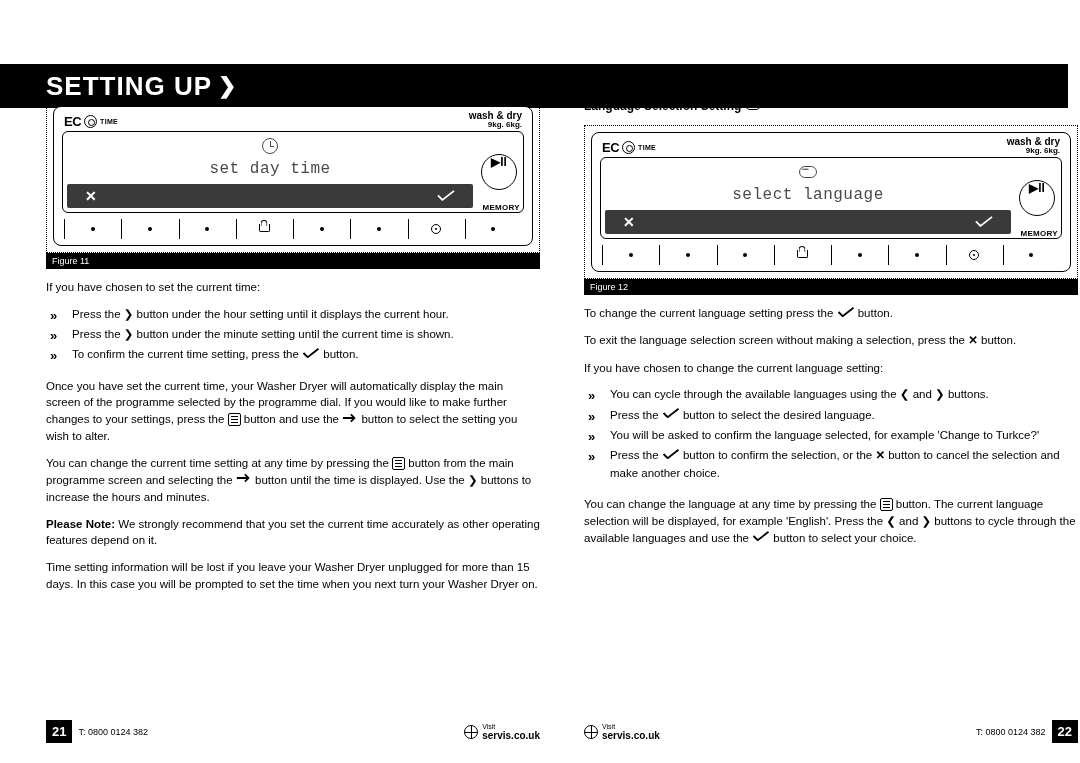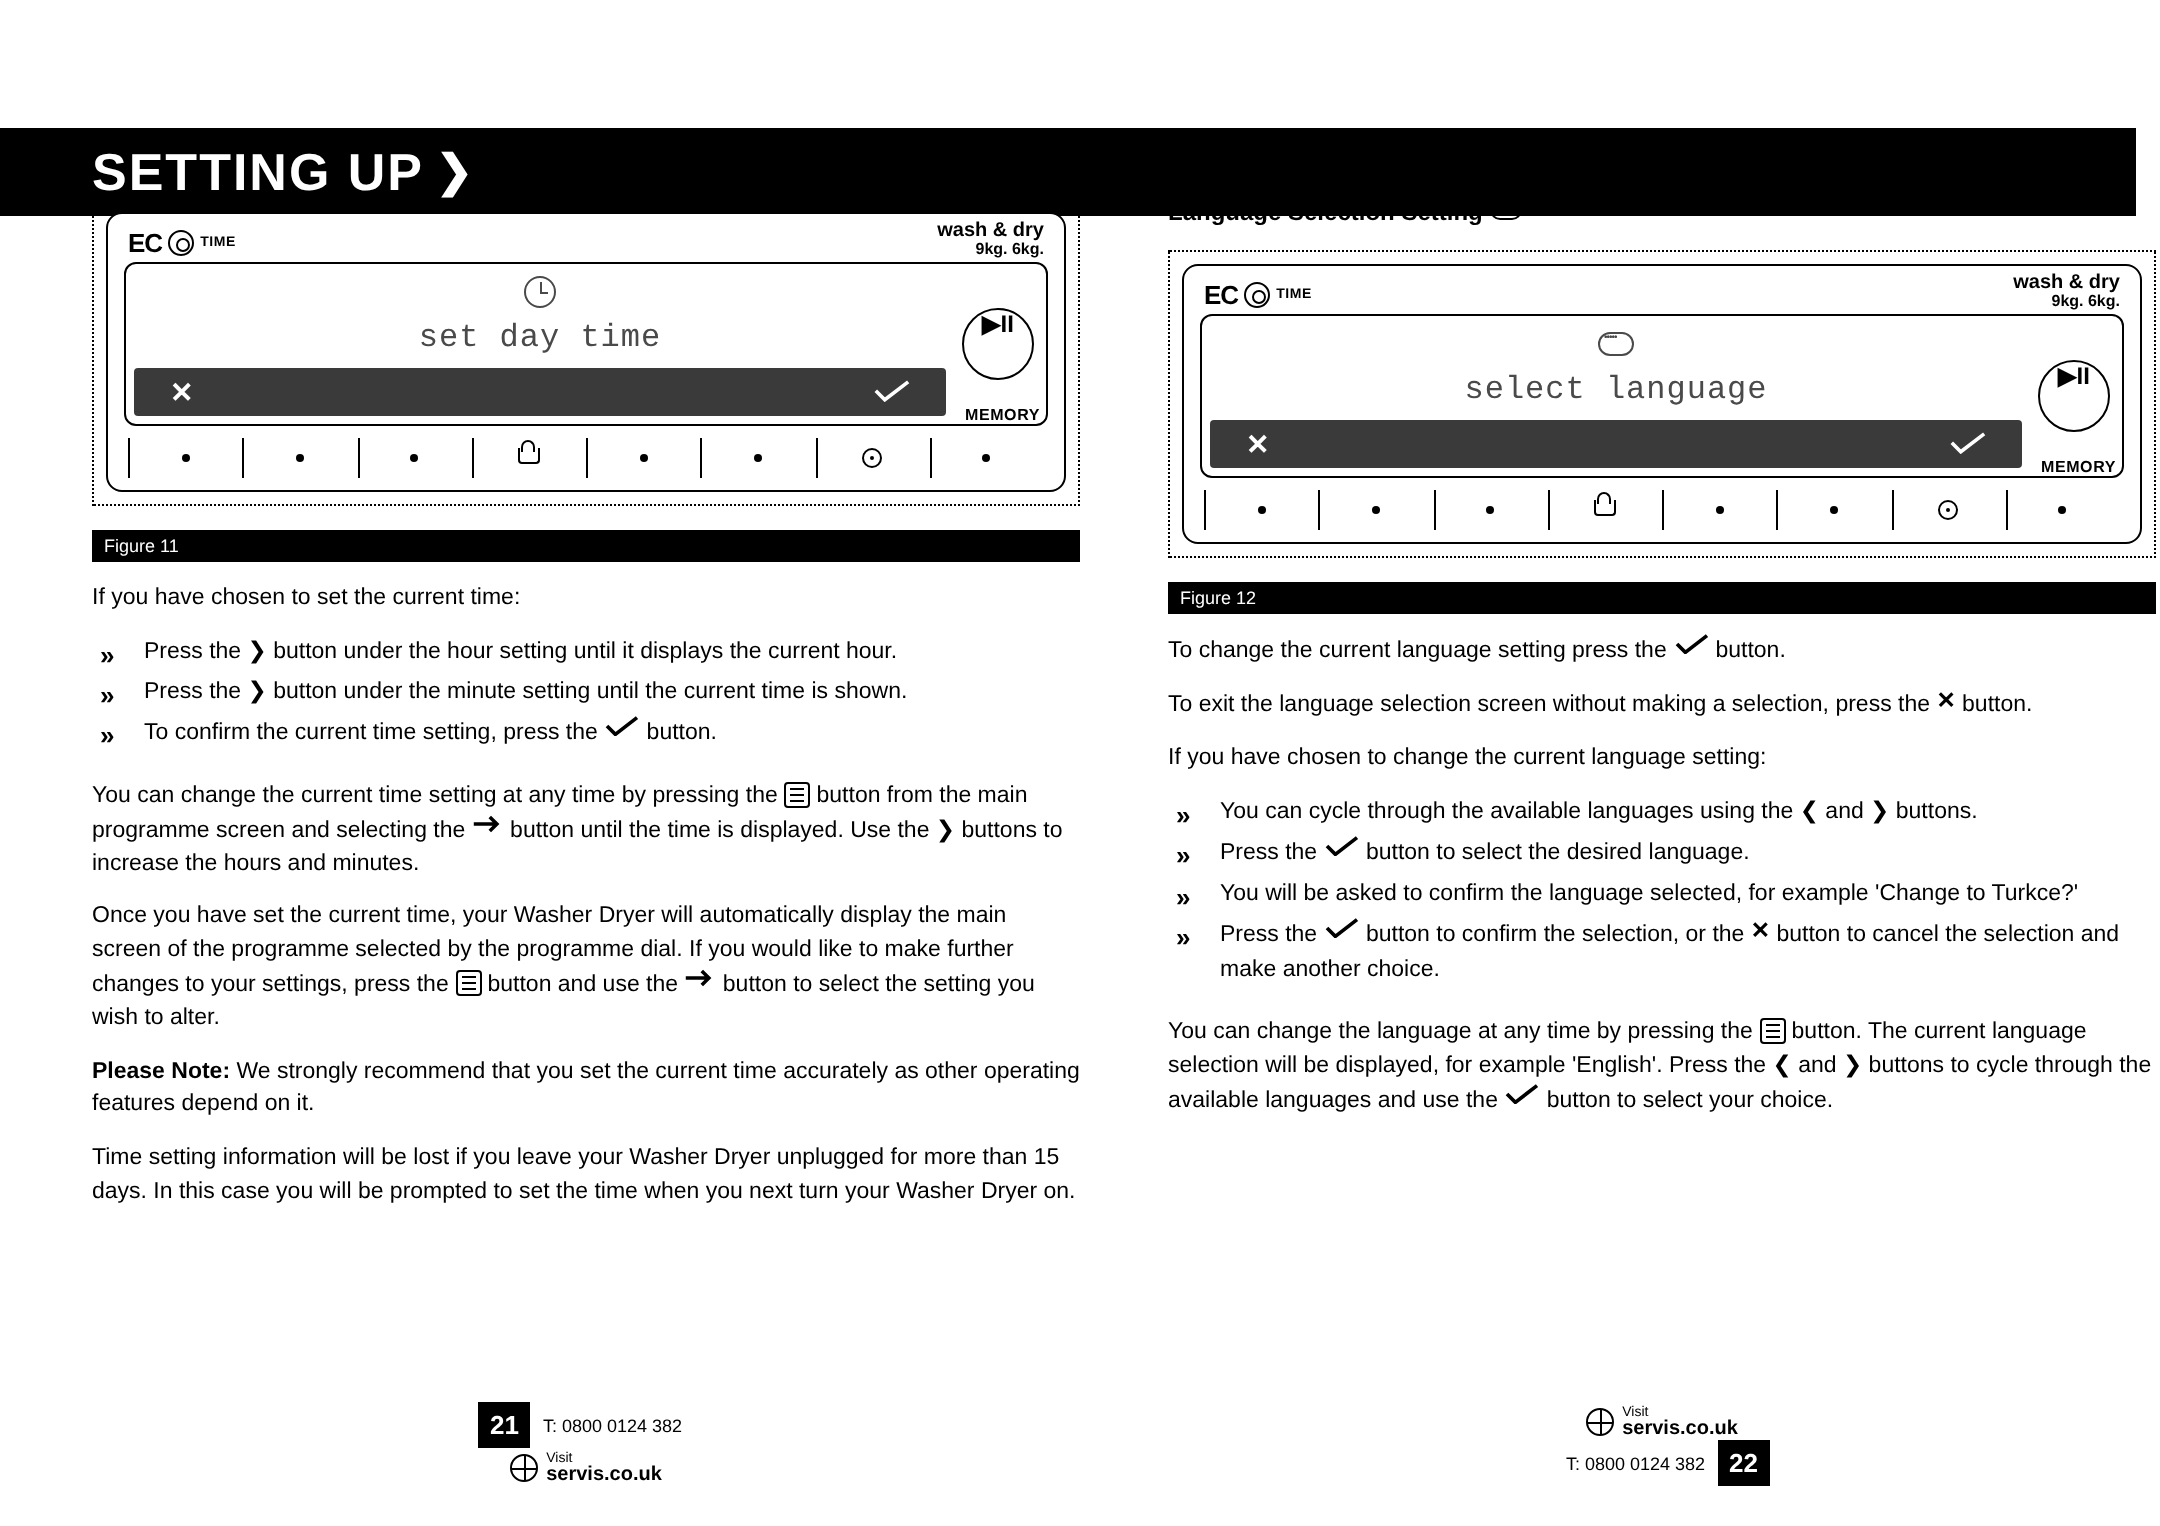--- a/index.html
+++ b/index.html
@@ -45,40 +45,40 @@
   .opt-btn:not(:first-child)::before { content:""; position:absolute; left:0; top:0; width:1.2px; height:20px; background:#000;}
   .dot { width:4px; height:4px; border-radius:50%; background:#000;}
   .lock-icon::before { content:""; display:block; width:9px; height:7px; border:1.2px solid #000; border-top:none; background:#fff; border-radius:0 0 2px 2px;}
   .lock-icon::after { content:""; position:absolute; top:-4px; left:50%; transform:translateX(-50%); width:5px; height:5px; border:1.2px solid #000; border-bottom:none; border-radius:4px 4px 0 0;}
   .lock-icon { position:relative; width:11px; height:11px;}
   .target-icon { width:10px; height:10px; border:1.2px solid #000; border-radius:50%; position:relative;}
   .target-icon::after { content:""; position:absolute; left:3px; top:3px; width:2px; height:2px; background:#000; border-radius:50%;}
   .memory-label { position:absolute; right:4px; top:-10px; font-size:8px; font-weight:700; letter-spacing:0.3px;}
   .play-col { display:flex; flex-direction:column; align-items:center; gap:8px; padding-right:2px;}
   
-  .figure-caption { background:#000; color:#fff; font-size:9px; padding:3px 6px; margin-top:12px;}
+  .figure-caption { background:#000; color:#fff; font-size:9px; padding:3px 6px; margin-top:0;}
   
   .body-text { font-size:11.5px; line-height:1.45; margin-top:10px;}
   .body-text p { margin-bottom:10px;}
   .bullet-list { margin:10px 0 14px 0;}
   .bullet-list li { list-style:none; position:relative; padding-left:26px; font-size:11.5px; line-height:1.5; margin-bottom:3px;}
   .bullet-list li::before { content:"»"; position:absolute; left:4px; top:0; font-size:13px; font-weight:bold;}
   
   .inline-icon { display:inline-block; vertical-align:middle; position:relative; top:-1px;}
   .ii-check svg { stroke:#000; stroke-width:2.2; fill:none; width:18px; height:10px;}
   .ii-menu { display:inline-block; width:13px; height:13px; border:1.2px solid #000; border-radius:2px; position:relative; vertical-align:middle; top:-1px;}
   .ii-menu::before { content:""; position:absolute; left:2px; right:2px; top:2px; height:1px; background:#000; box-shadow:0 3px 0 #000, 0 6px 0 #000;}
   .ii-arrow svg { stroke:#000; stroke-width:2; fill:none; width:16px; height:10px;}
   .ii-x { font-weight:bold;}
   .ii-speech { display:inline-block; width:16px; height:10px; border:1.2px solid #000; border-radius:6px; position:relative; vertical-align:middle; top:-2px;}
   .ii-speech::after { content:"•••••"; font-size:5px; letter-spacing:-1px; position:absolute; left:1px; top:-2px;}
   
   .section-head { font-weight:bold; font-size:12px; margin-bottom:12px;}
   
-  .footer { position:absolute; bottom:20px; display:flex; align-items:center; justify-content:space-between; font-size:9px;flex-direction:column;}
+  .footer { position:absolute; bottom:20px; display:flex; align-items:center; justify-content:space-between; font-size:9px;}
   .footer-left { left:46px; width:494px;}
   .footer-right { left:584px; width:494px;}
   .page-num { background:#000; color:#fff; font-weight:bold; font-size:13px; padding:4px 6px;}
   .tel { font-size:9px; margin:0 6px;}
   .visit-block { display:flex; align-items:center; gap:4px;}
   .globe { width:14px; height:14px; border:1px solid #000; border-radius:50%; position:relative;}
   .globe::before { content:""; position:absolute; left:0; right:0; top:6px; height:1px; background:#000;}
   .globe::after { content:""; position:absolute; top:0; bottom:0; left:6px; width:1px; background:#000;}
   .visit-text { line-height:1;}
   .visit-text .v1 { font-size:7px;}
@@ -157,26 +157,26 @@
 
   <div class="body-text">
     <p>If you have chosen to set the current time:</p>
     <ul class="bullet-list">
       <li>Press the ❯ button under the hour setting until it displays the current hour.</li>
       <li>Press the ❯ button under the minute setting until the current time is shown.</li>
       <li><span>To confirm the current time setting, press the </span><span class="inline-icon ii-check"><svg viewBox="0 0 20 12">
               <path d="M1 6 L6 11 L19 1"></path>
             </svg></span><span> button.</span></li>
     </ul>
+    <p><span>Once you have set the current time, your Washer Dryer will automatically display the main screen of the programme selected by the programme dial. If you would like to make further changes to your settings, press the </span><span class="ii-menu"></span><span> button and use the </span><span class="inline-icon ii-arrow"><svg viewBox="0 0 18 10">
+            <path d="M1 5 L14 5 M10 1 L14 5 L10 9"></path>
+          </svg></span><span> button to select the setting you wish to alter.</span></p>
     <p><span>You can change the current time setting at any time by pressing the </span><span class="ii-menu"></span><span> button from the main programme screen and selecting the </span><span class="inline-icon ii-arrow"><svg viewBox="0 0 18 10">
             <path d="M1 5 L14 5 M10 1 L14 5 L10 9"></path>
           </svg></span><span> button until the time is displayed. Use the ❯ buttons to increase the hours and minutes.</span></p>
-    <p><span>Once you have set the current time, your Washer Dryer will automatically display the main screen of the programme selected by the programme dial. If you would like to make further changes to your settings, press the </span><span class="ii-menu"></span><span> button and use the </span><span class="inline-icon ii-arrow"><svg viewBox="0 0 18 10">
-            <path d="M1 5 L14 5 M10 1 L14 5 L10 9"></path>
-          </svg></span><span> button to select the setting you wish to alter.</span></p>
     <p><strong>Please Note: </strong><span>We strongly recommend that you set the current time accurately as other operating features depend on it.</span></p>
     <p>Time setting information will be lost if you leave your Washer Dryer unplugged for more than 15 days. In this case you will be prompted to set the time when you next turn your Washer Dryer on.</p>
   </div>
 </div>
 
 <div class="page page-right">
   <div class="section-head"><span>Language Selection Setting </span><span class="ii-speech"></span></div>
 
   <div class="figure-wrap">
     <div class="display-outer">

